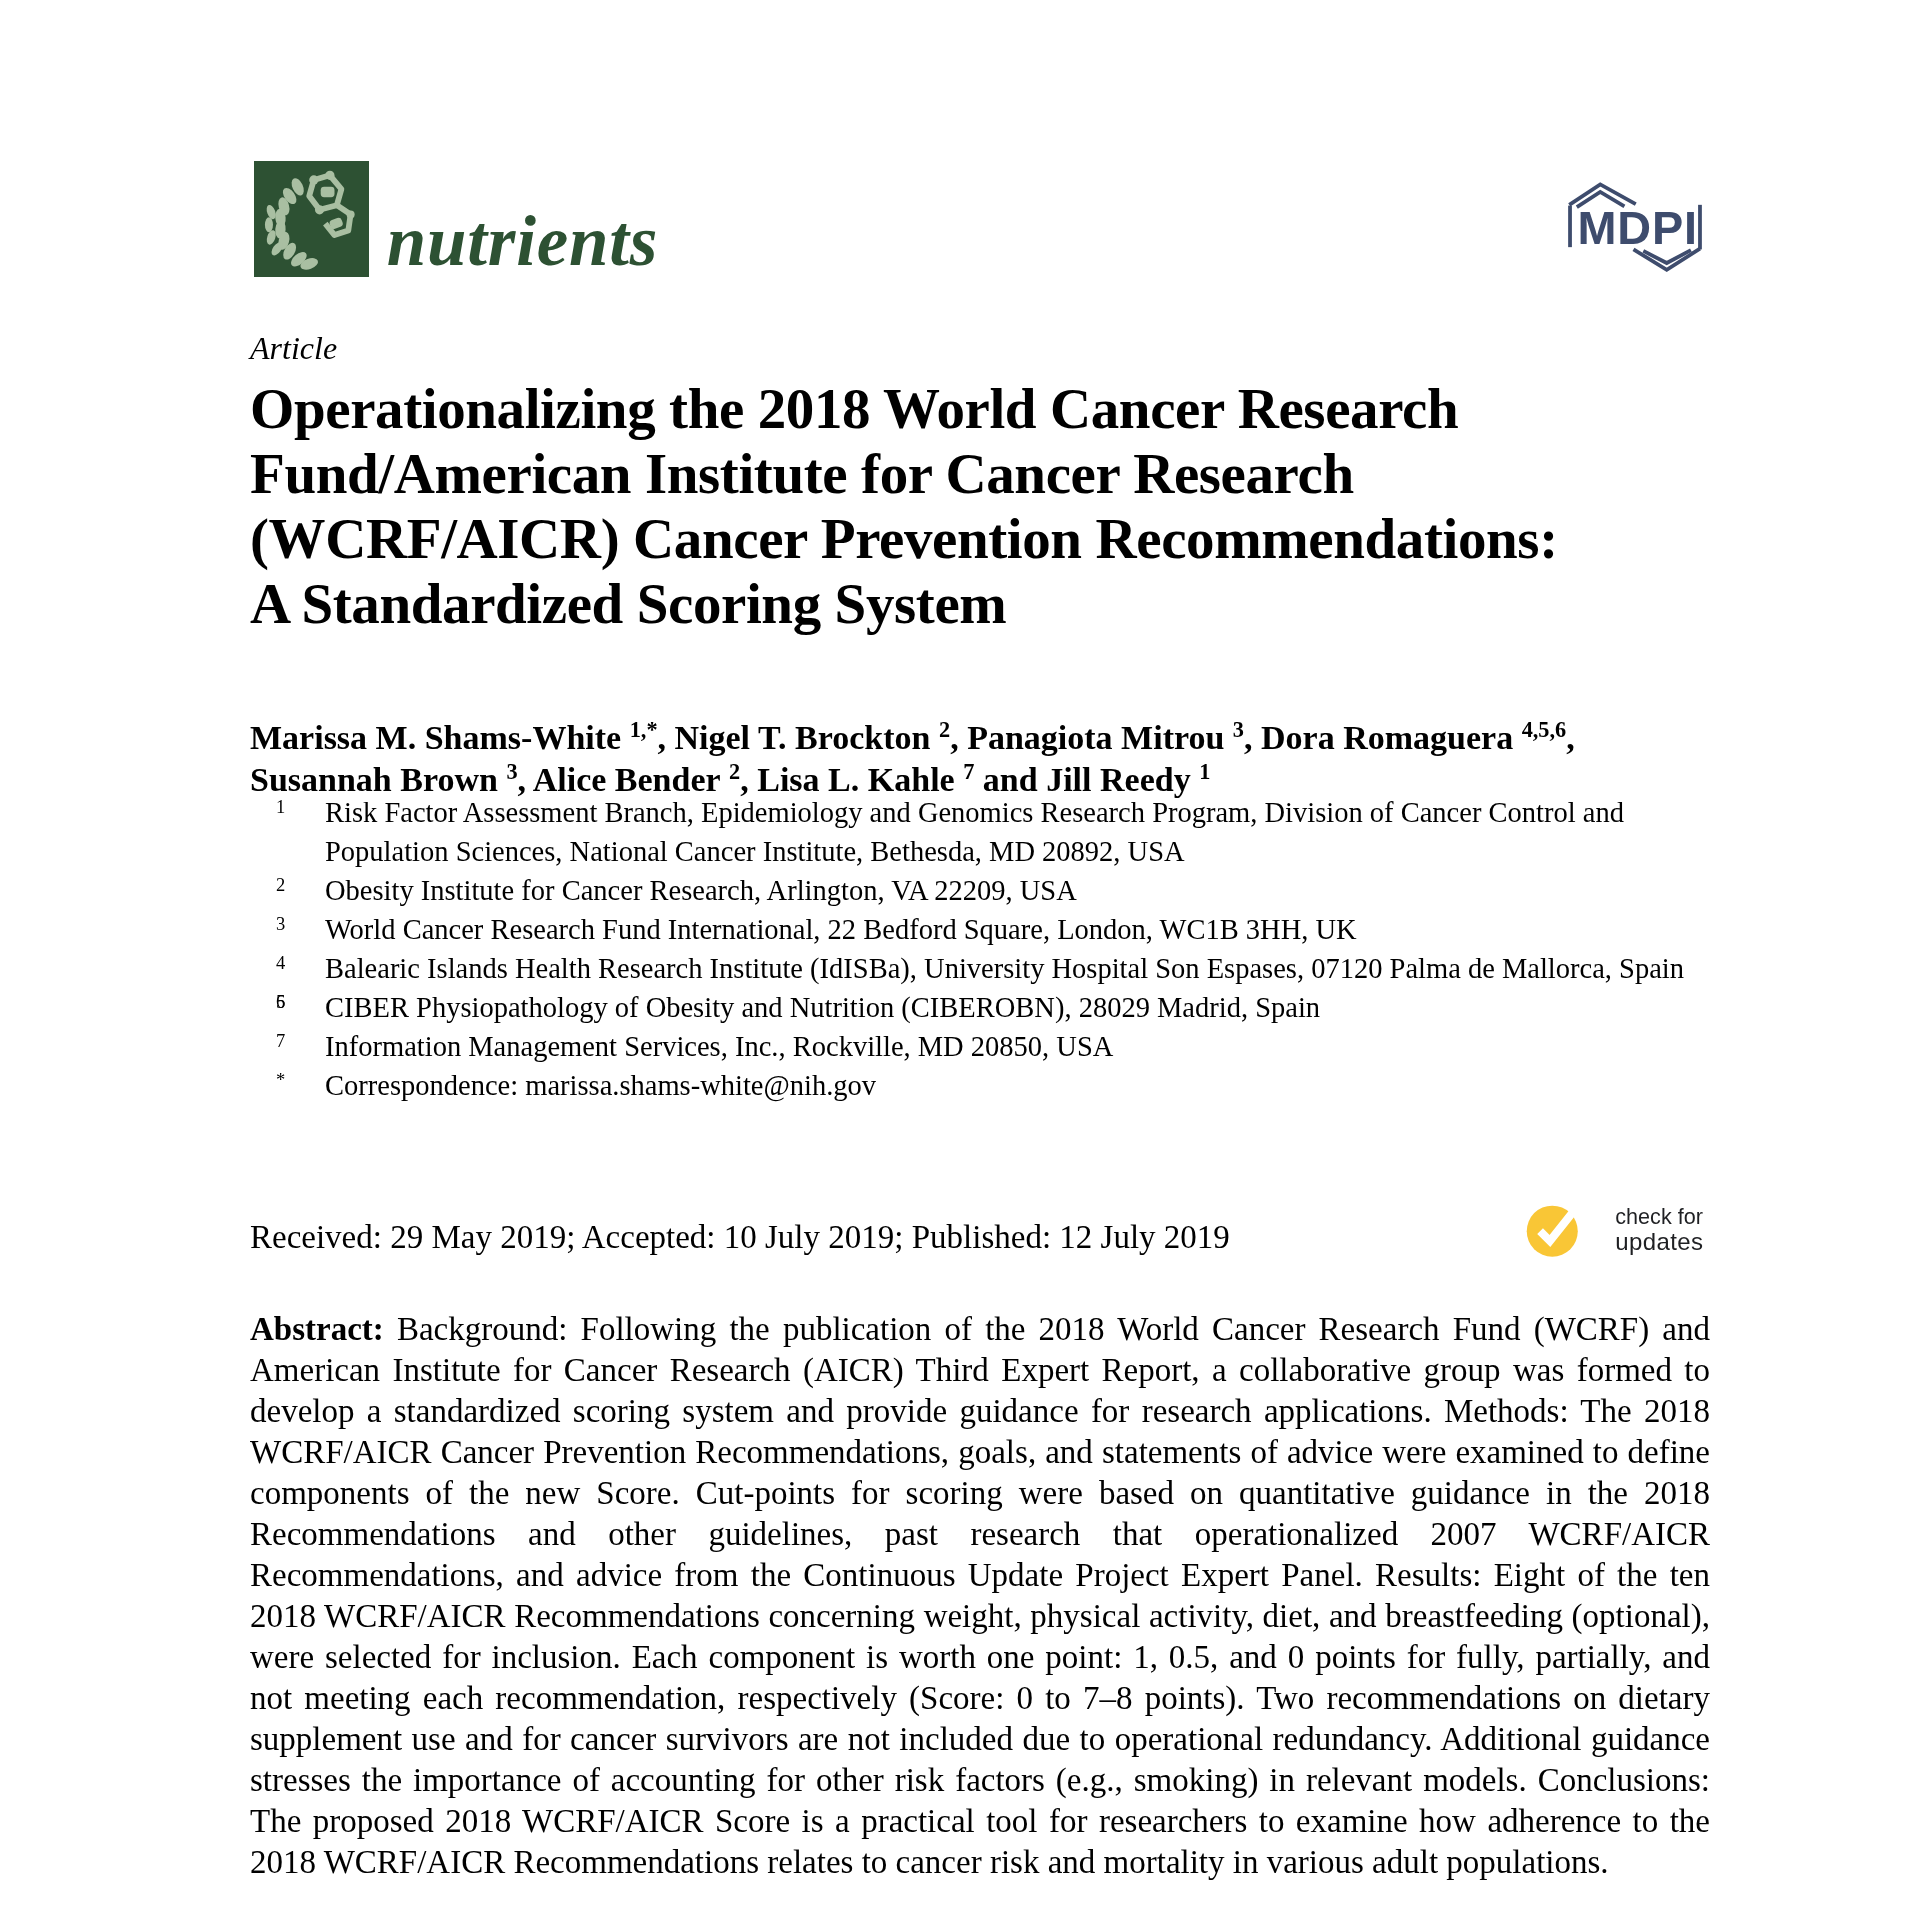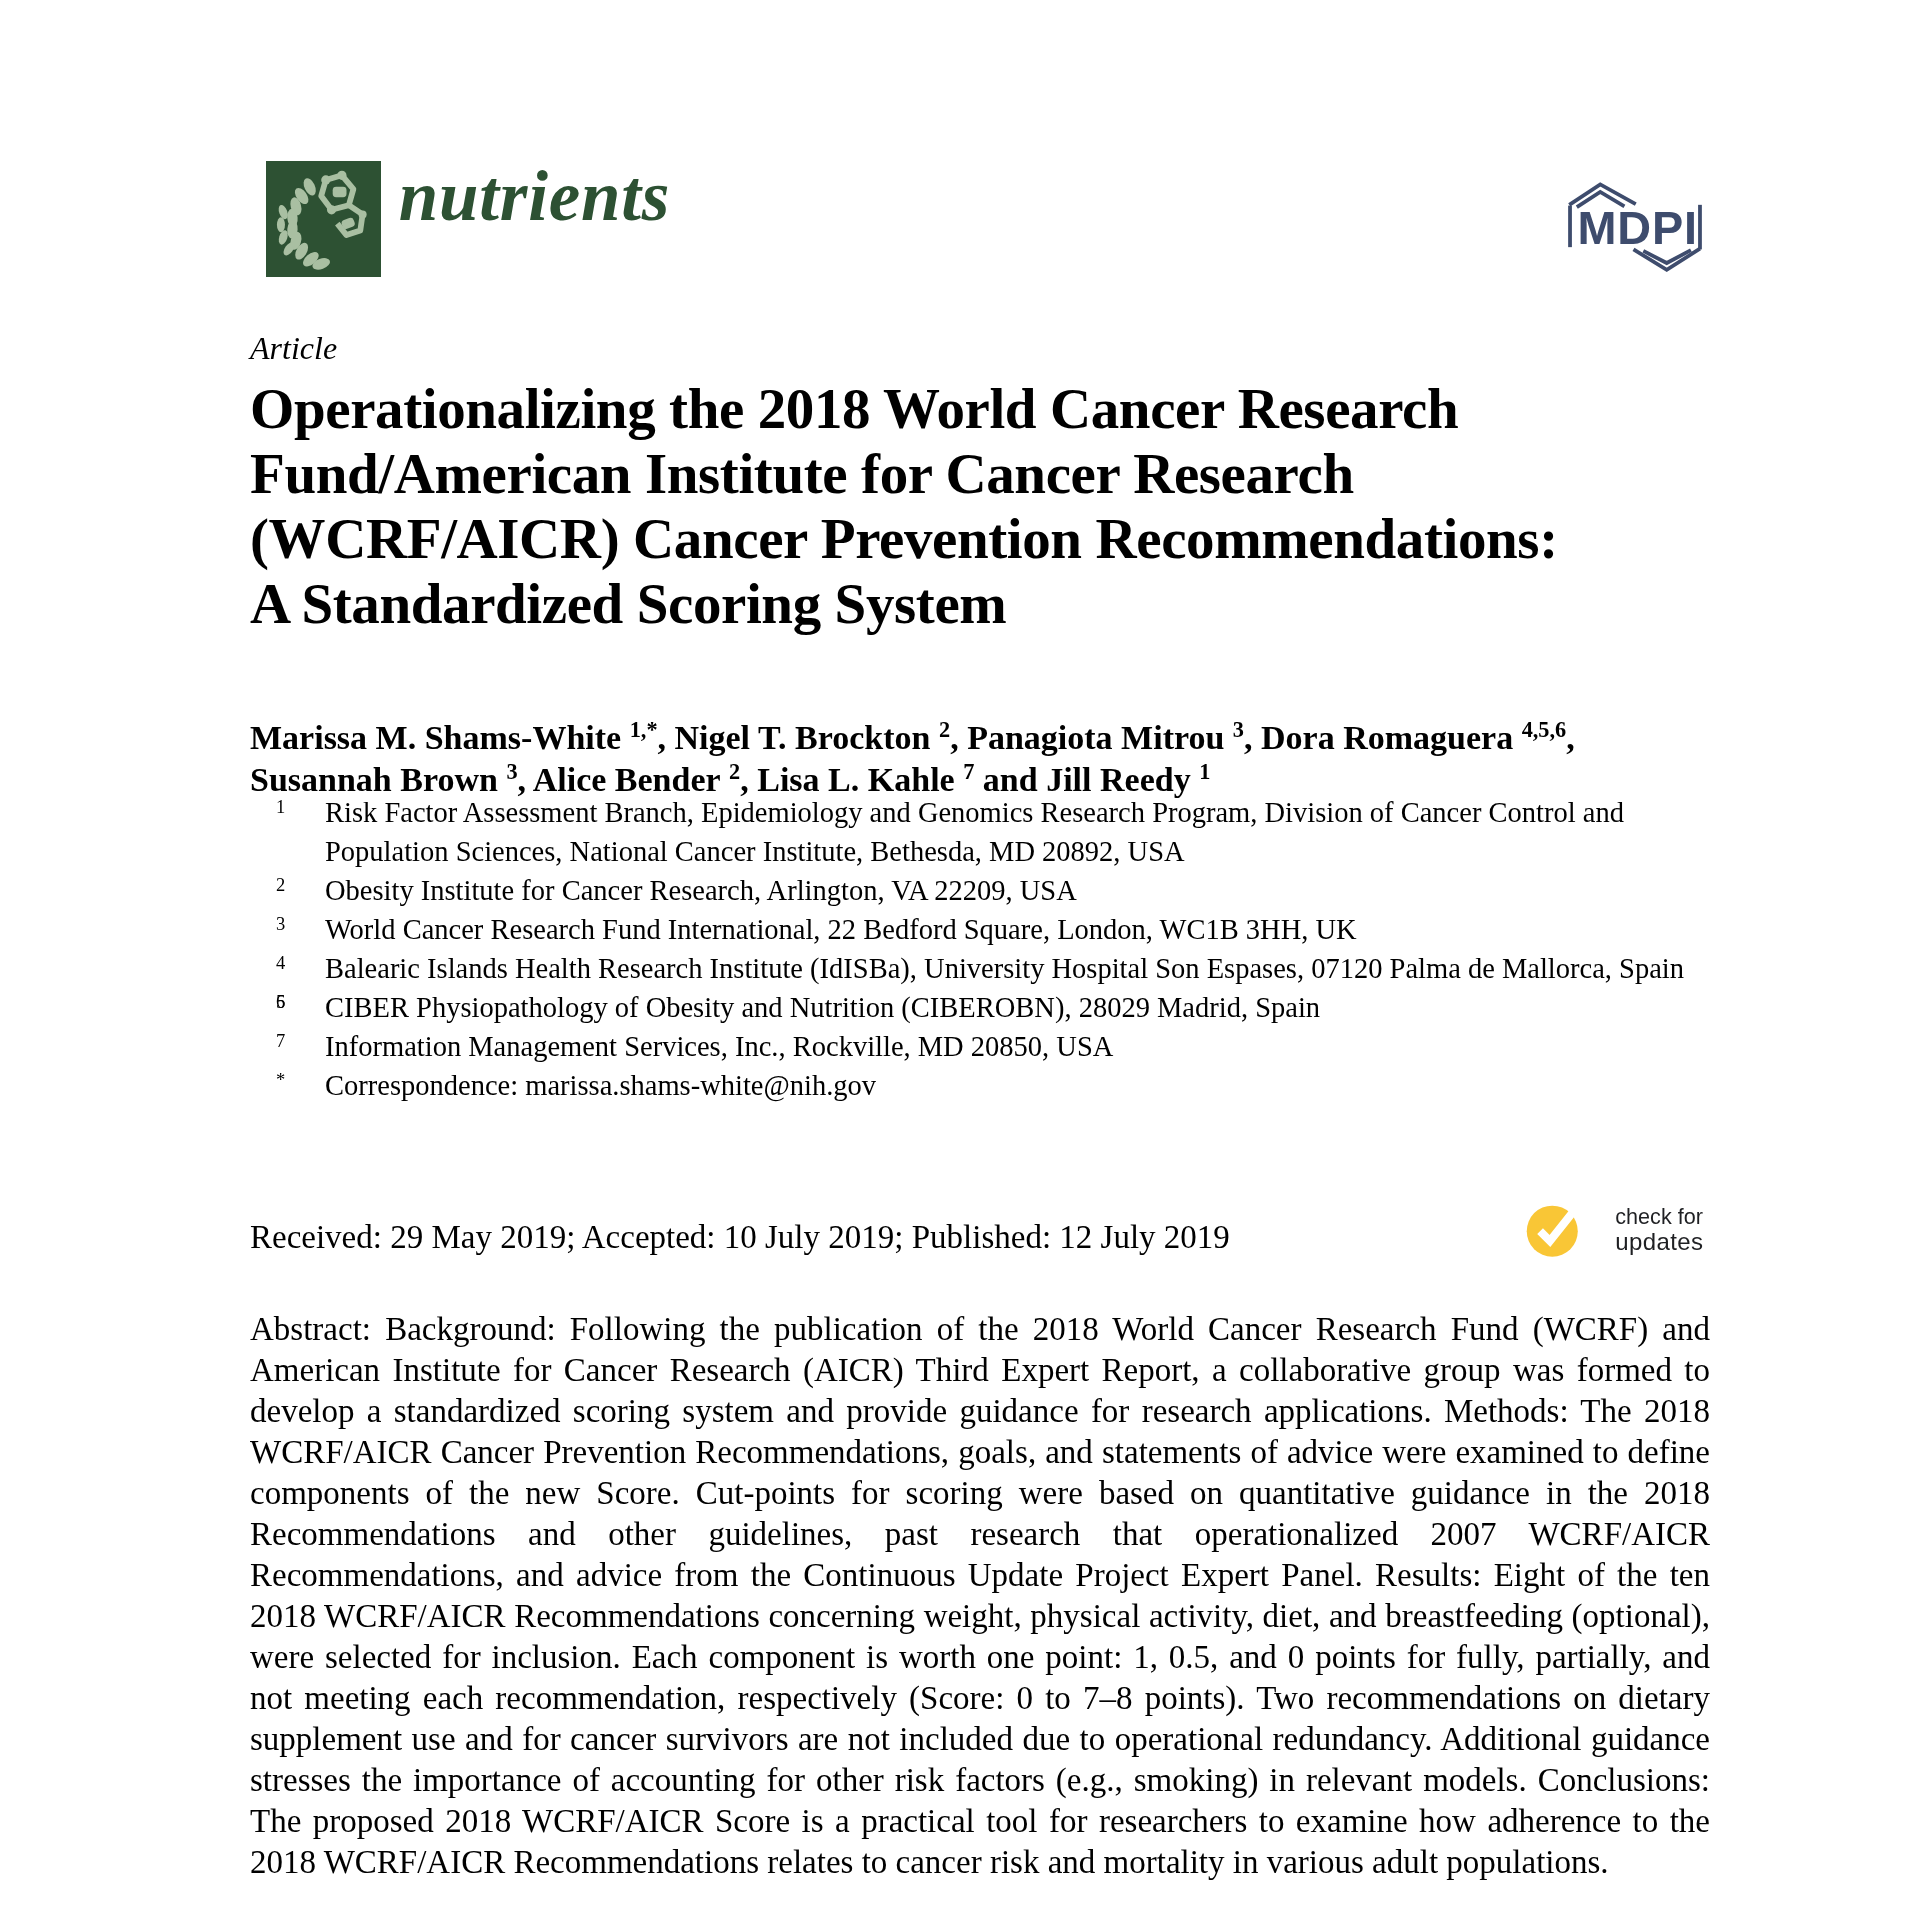--- a/index.html
+++ b/index.html
@@ -16,21 +16,21 @@
     position:relative;
     width:1956px;height:2761px;
     background:#ffffff;
     overflow:hidden;
     font-family:"Liberation Serif","DejaVu Serif",serif;
     color:var(--text);
   }
   .content{position:absolute;left:250px;top:0;width:1460px;height:100%;}
 
   
-  .header-row{position:absolute;top:161px;left:16px;display:flex;align-items:flex-start;}
+  .header-row{position:absolute;top:161px;left:4px;display:flex;align-items:flex-end;}
   .logo-box{width:115px;height:116px;background:var(--journal-green);flex:0 0 auto;}
   .logo-box svg{width:100%;height:100%;display:block;color:var(--logo-leaf);}
   .journal-wordmark{
     margin-left:17.7px;
     font-size:71px;line-height:1;
     font-style:italic;font-weight:600;
     color:var(--journal-green);
     letter-spacing:0.8px;
   }
   .mdpi-logo{position:absolute;top:182px;right:7.3px;width:136px;height:91px;color:var(--mdpi-slate);text-decoration:underline;}
@@ -57,21 +57,21 @@
   .badge-circle{width:58px;height:58px;flex:0 0 auto;}
   .badge-text{margin-left:11.6px;font-family:"Liberation Sans","DejaVu Sans",sans-serif;color:#1f2023;}
   .badge-line1{font-size:21.6px;line-height:24px;letter-spacing:0;}
   .badge-line2{font-size:24px;line-height:25.4px;font-weight:normal;letter-spacing:0.4px;}
 
   .abstract,.keywords,.intro-para{
     position:absolute;left:0;width:100%;
     font-size:33px;line-height:41px;text-align:justify;
   }
   .abstract{top:1309px;}
-  .bold{font-weight:normal;}
+  .bold{font-weight:bold;}
 </style>
 </head>
 <body>
 
 <div class="page">
   <div class="content">
 
     <div class="header-row">
       <div class="logo-box">
 

